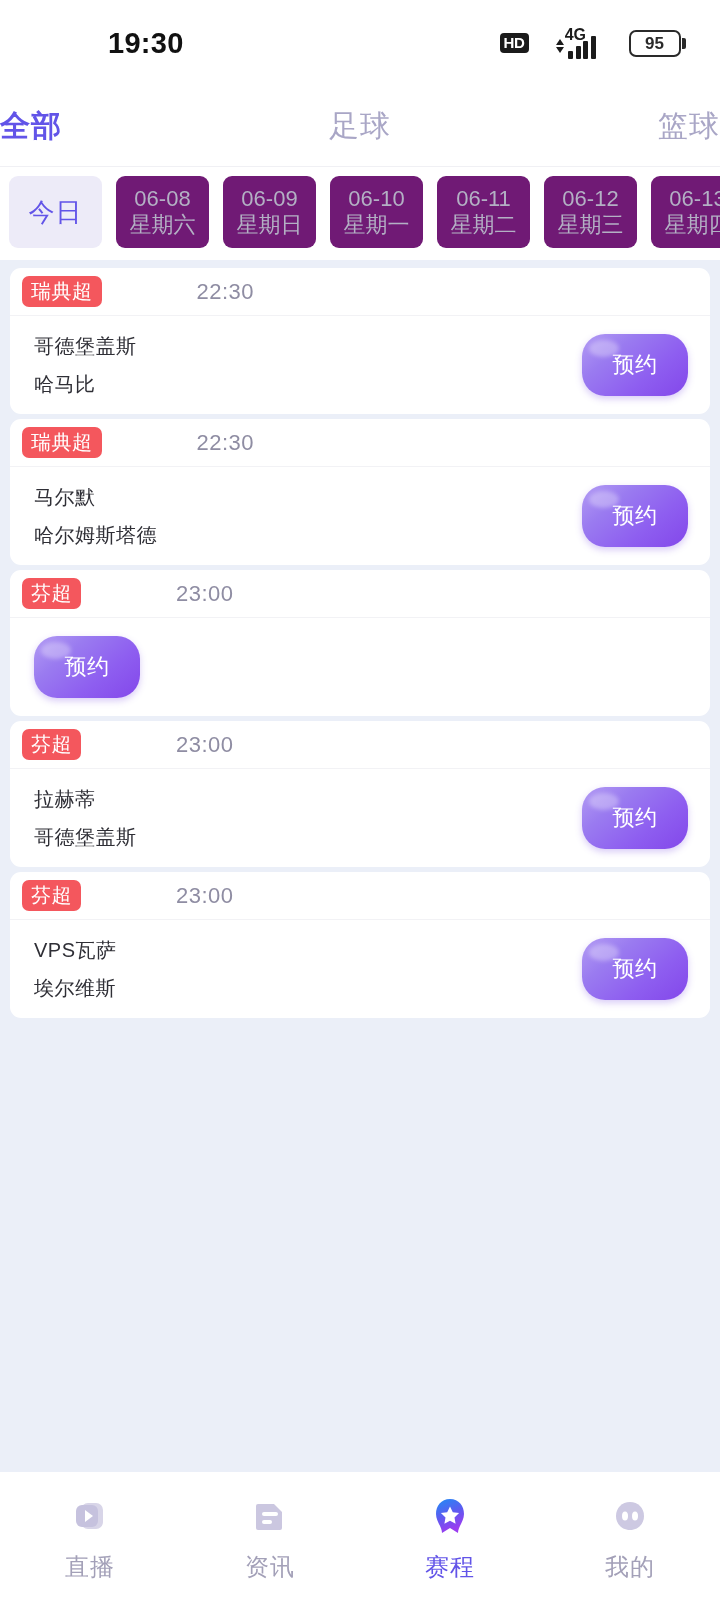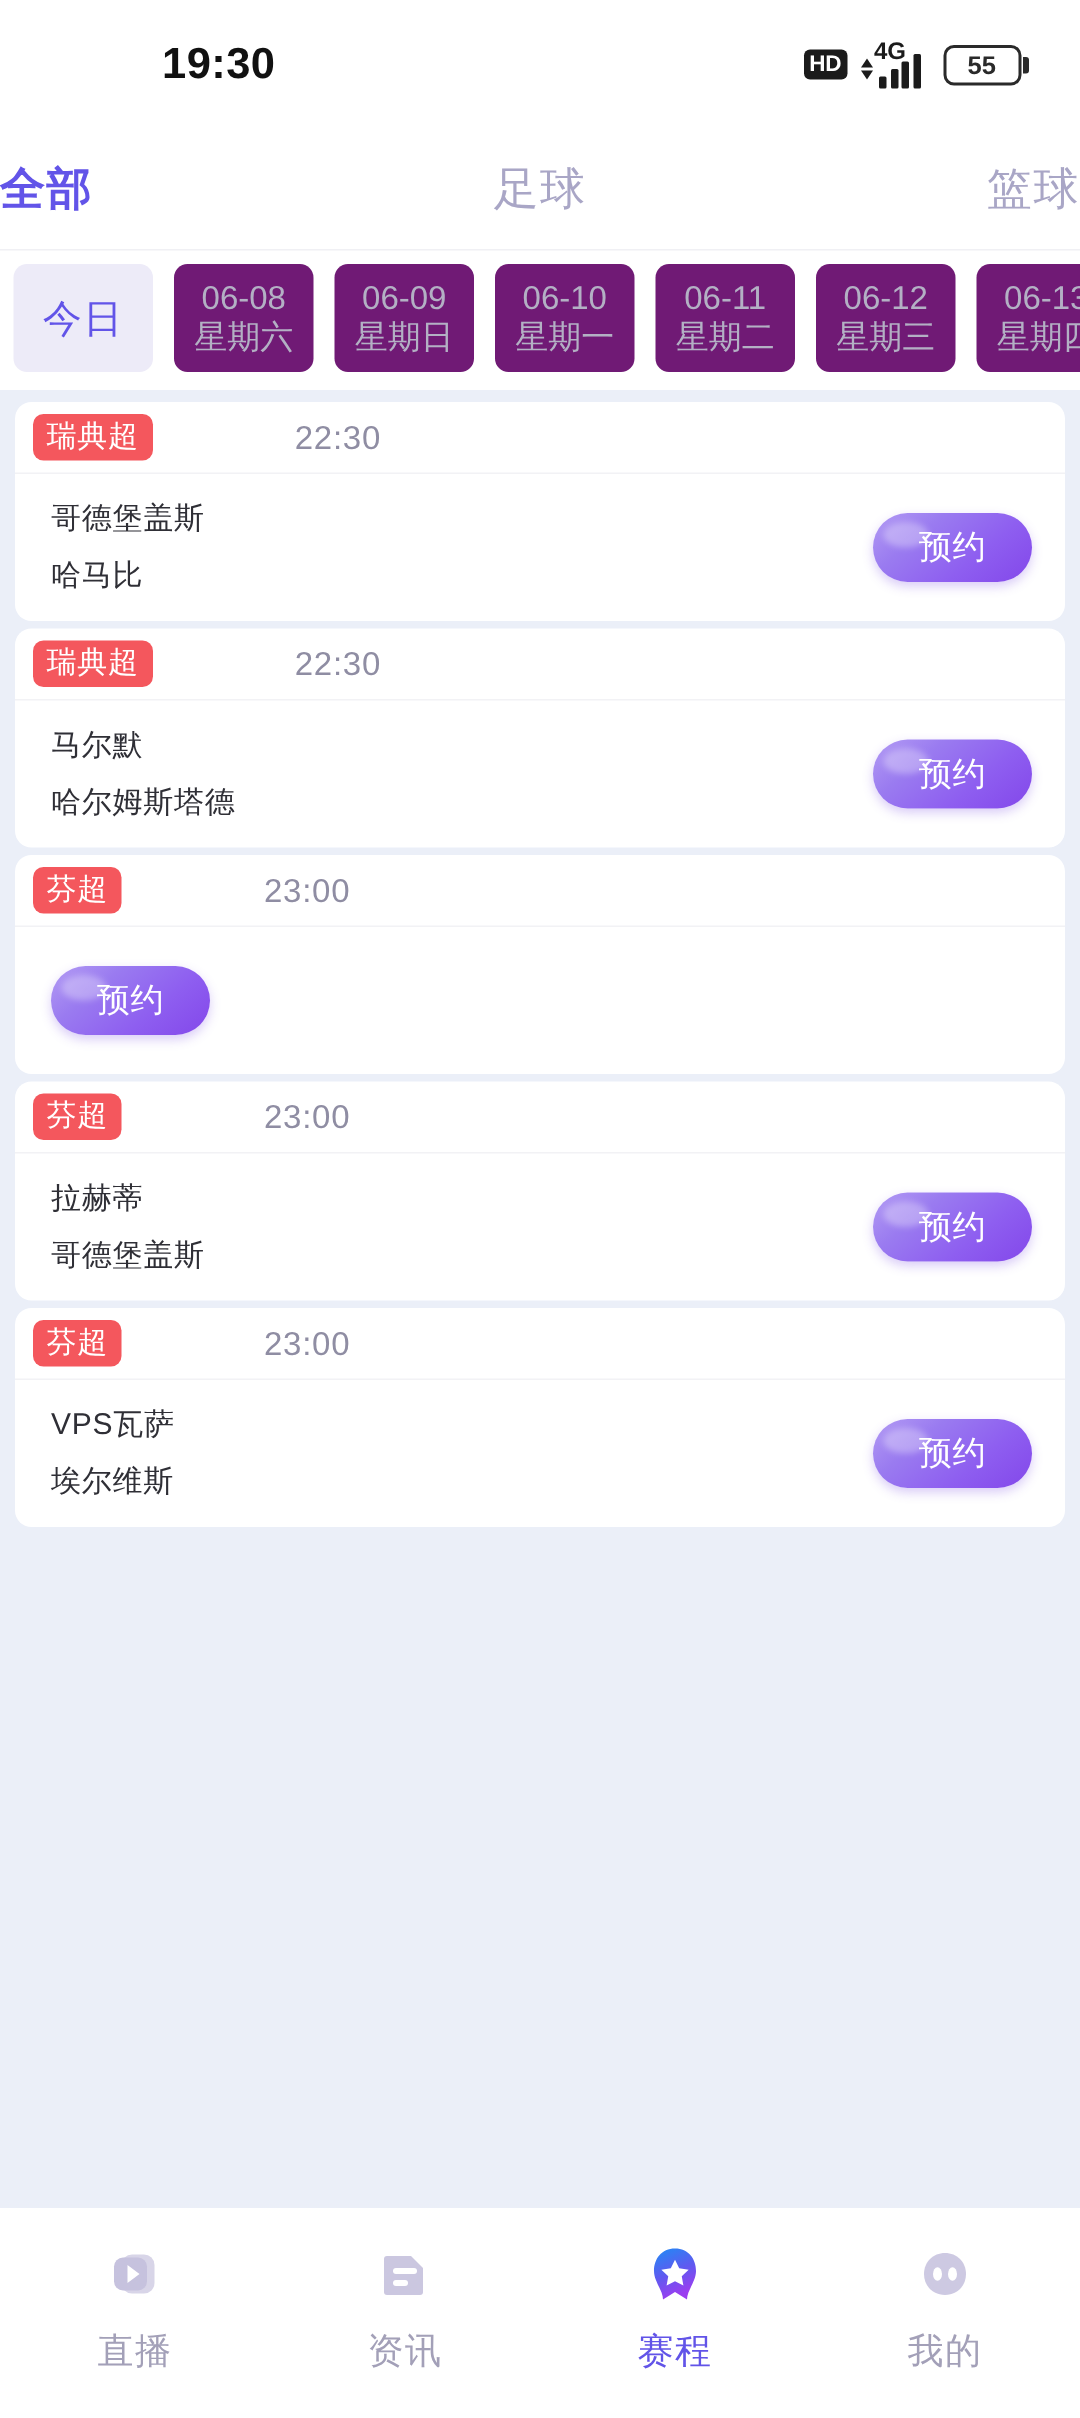--- a/index.html
+++ b/index.html
@@ -24,21 +24,21 @@
   .status-time {
     font-size: 29px;
     font-weight: 700;
     color: #111111;
     letter-spacing: 0.3px;
     padding-left: 78px;
   }
   .status-right {
     display: flex;
     align-items: center;
-    gap: 9px;
+    gap: 27px;
   }
   .hd-badge {
     background: #1b1b1b;
     color: #ffffff;
     font-size: 15px;
     font-weight: 700;
     border-radius: 4px;
     padding: 2px 4px 3px 4px;
     line-height: 1;
     letter-spacing: -0.3px;
@@ -212,21 +212,21 @@
   }
   .team-name {
     font-size: 20px;
     color: #2f2f36;
     line-height: 1;
     letter-spacing: 0.5px;
   }
   .reserve-btn {
     flex: 0 0 auto;
     width: 106px;
-    height: 46px;
+    height: 62px;
     border: none;
     border-radius: 23px;
     background: linear-gradient(140deg, #b39cf4 0%, #9a7bf0 30%, #8e5ef0 65%, #8347ea 100%);
     color: #ffffff;
     font-size: 22px;
     font-family: Liberation Sans, sans-serif;
     letter-spacing: 0.5px;
     box-shadow: 0 3px 7px rgba(130, 85, 230, 0.30);
     display: flex;
     align-items: center;
@@ -289,21 +289,21 @@
       <span class="net-label">4G</span>
       <span class="signal-bars">
         <i></i>
           <i></i>
           <i></i>
           <i></i>
       </span>
     </span>
     <span class="battery">
       <span class="battery-body">
-        <span class="battery-level">55</span>
+        <span class="battery-level">95</span>
       </span>
       <span class="battery-cap"></span>
     </span>
   </div>
 </div>
 
 <div class="cat-tabs">
   <div class="cat-tab active">全部</div>
   <div class="cat-tab">足球</div>
   <div class="cat-tab">篮球</div>

